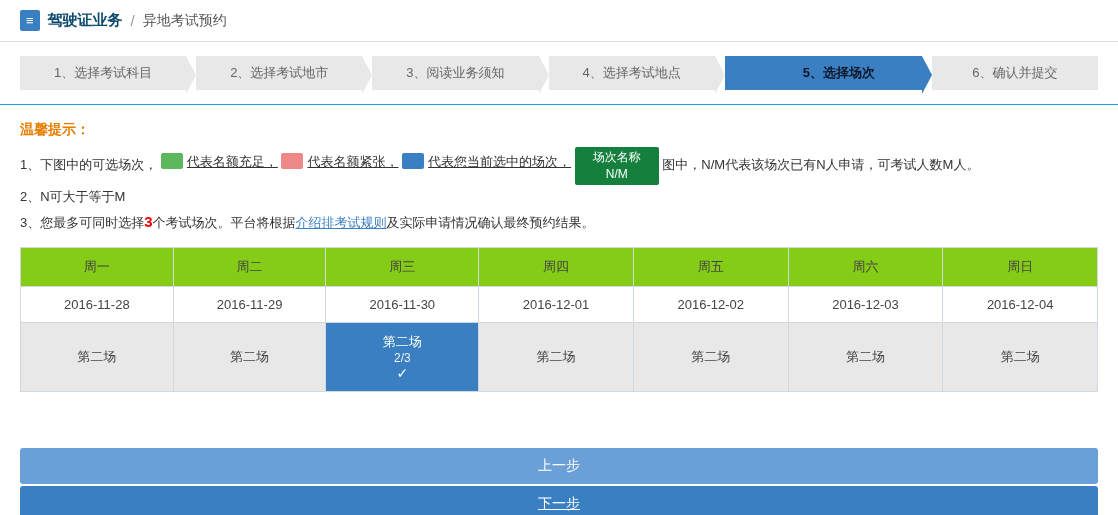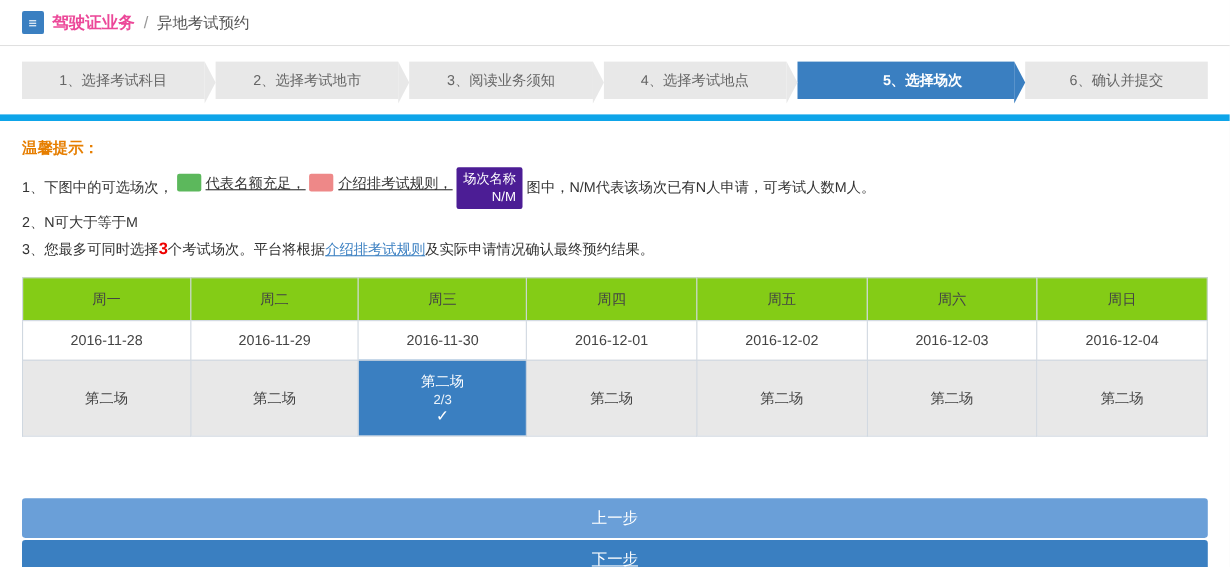--- a/index.html
+++ b/index.html
@@ -24,54 +24,54 @@
       gap: 8px;
     }
     .header-icon {
       background: #3a7fc1;
       color: #fff;
       padding: 3px 6px;
       font-size: 13px;
       border-radius: 2px;
     }
     .header-title {
-      color: #ec4899;
+      color: #0c4a6e;
       font-size: 15px;
       font-weight: bold;
     }
     .header-sep {
       color: #999;
       font-size: 15px;
     }
     .header-sub {
       color: #555;
       font-size: 14px;
     }
     
     .steps-bar {
       display: flex;
       align-items: center;
       padding: 14px 20px;
       background: #fff;
-      border-bottom: 6px solid #0ea5e9;
+      border-bottom: 1px solid #0ea5e9;
       gap: 0;
     }
     .step-item {
       flex: 1;
       text-align: center;
       padding: 8px 4px;
       font-size: 13px;
       color: #666;
       background: #e8e8e8;
       position: relative;
       cursor: pointer;
     }
     .step-item.active {
       background: #3a7fc1;
-      color: #ffffff;
+      color: #0f172a;
       font-weight: bold;
       padding-left: 35px;
     }
     .step-item:not(:last-child)::after {
       content: '';
       position: absolute;
       right: -10px;
       top: 0;
       width: 0;
       height: 0;
@@ -116,28 +116,28 @@
       width: 22px;
       height: 16px;
       border-radius: 2px;
       vertical-align: middle;
     }
     .legend-box.green { background: #5cb85c; }
     .legend-box.pink { background: #e88; }
     .legend-box.blue { background: #3a7fc1; }
     .legend-badge {
       display: inline-block;
-      background: #4c1d95;
+      background: #15803d;
       color: #fff;
       font-size: 12px;
-      padding: 2px 6px;
+      padding: 2px 18px;
       border-radius: 2px;
       vertical-align: middle;
       line-height: 1.4;
-      text-align: right;
+      text-align: center;
     }
     .highlight-num {
       color: #e00;
       font-weight: bold;
       font-size: 15px;
     }
     .link-text {
       color: #3a7fc1;
       text-decoration: underline;
       cursor: pointer;
@@ -234,21 +234,25 @@
     <div class="warning-title">温馨提示：</div>
     <ul class="warning-list">
       <li>
         <span>1、下图中的可选场次，</span>
         <span class="legend-inline">
           <span class="legend-box green"></span>
           <span>代表名额充足，</span>
         </span>
         <span class="legend-inline">
           <span class="legend-box pink"></span>
-          <span>介绍排考试规则，</span>
+          <span>代表名额紧张，</span>
+        </span>
+        <span class="legend-inline">
+          <span class="legend-box blue"></span>
+          <span>代表您当前选中的场次，</span>
         </span>
         <span class="legend-badge">
           <span>场次名称</span><br>
           <span>N/M</span>
         </span>
         <span>图中，N/M代表该场次已有N人申请，可考试人数M人。</span>
       </li>
       <li>2、N可大于等于M</li>
       <li>
         <span>3、您最多可同时选择</span><span class="highlight-num">3</span><span>个考试场次。平台将根据</span><span class="link-text">介绍排考试规则</span><span>及实际申请情况确认最终预约结果。</span>

